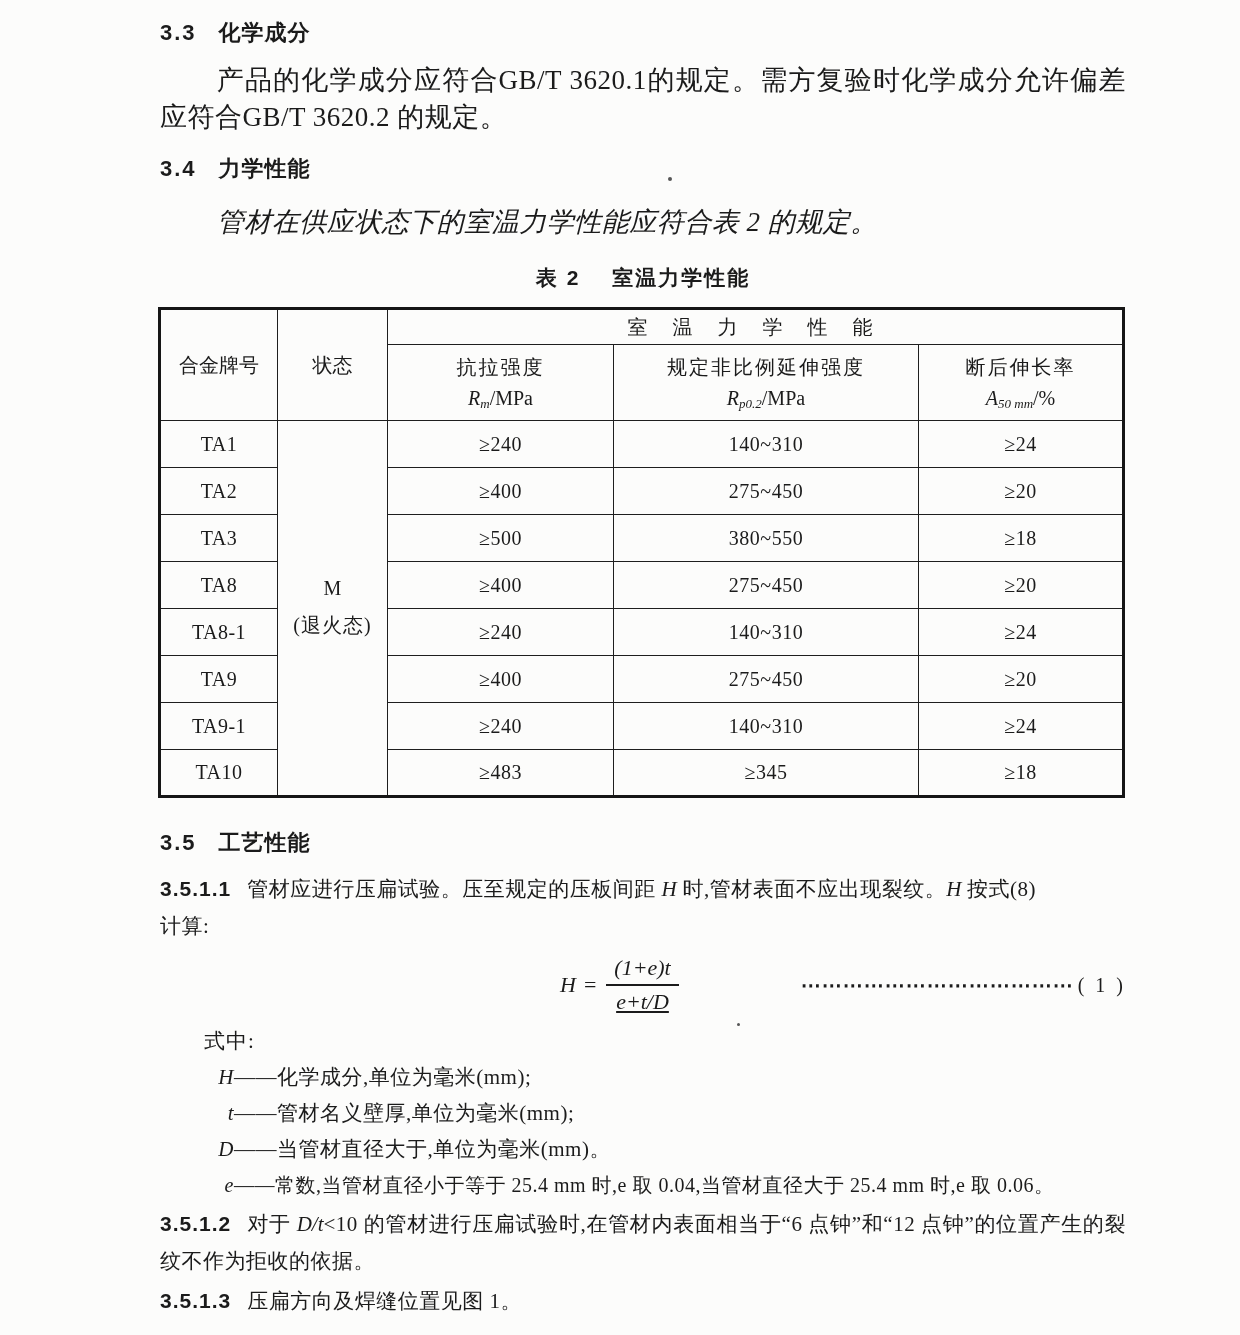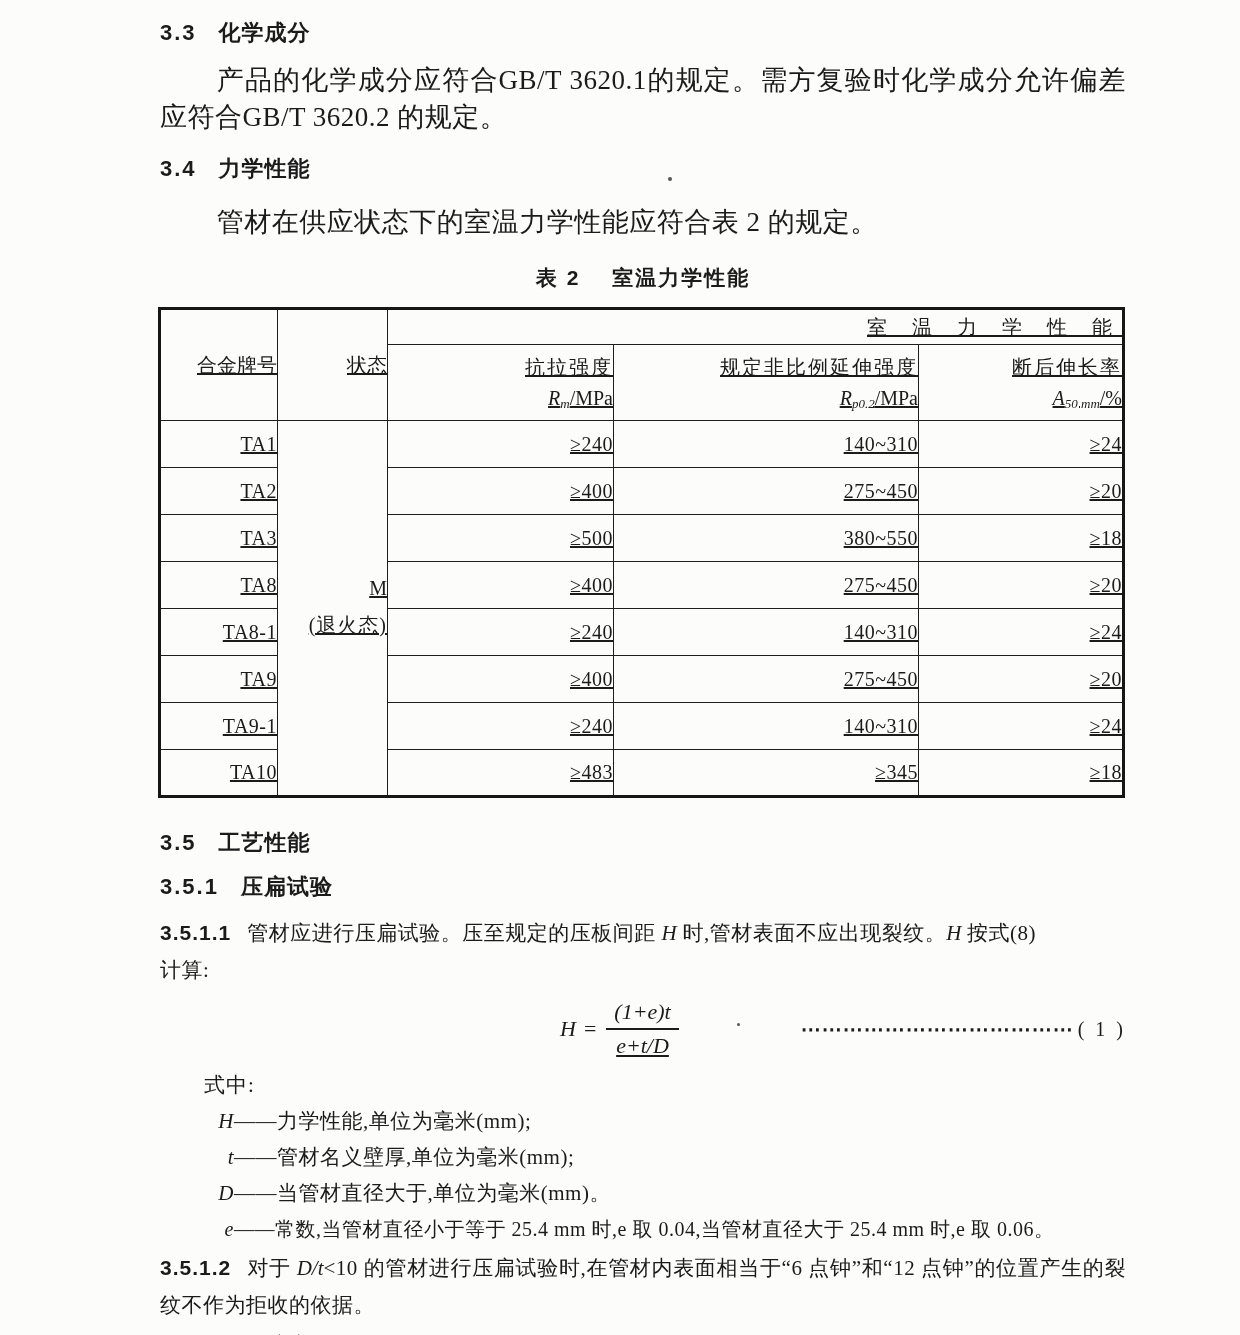--- a/index.html
+++ b/index.html
@@ -63,26 +63,25 @@
   
   table.mech {
     margin-top:14px;
     margin-left:-2px;
     border-collapse:collapse;
     width:964px;
     table-layout:fixed;
   }
   table.mech th, table.mech td {
     border:1.6px solid #1e1e1e;
-    text-align:right;
+    text-align:center;
     vertical-align:middle;
     font-weight:normal;
     font-size:20px;
     padding:0;
-    text-decoration:underline;
   }
   table.mech { border:3px solid #161616; }
   .col-grade { width:118px; }
   .col-state { width:110px; }
   .col-rm    { width:226px; }
   .col-rp    { width:305px; }
   .col-a     { width:205px; }
   .row-group th { height:36px; }
   .row-sub th { height:76px; }
   .row-sub th, .row-group th { border-bottom-width:2.4px; }
@@ -131,21 +130,21 @@
   .var-row { display:flex; line-height:36px; font-size:21px; letter-spacing:0.5px; white-space:nowrap; }
   .var-sym {
     width:30px; margin-left:44px; text-align:right;
     font-style:italic; font-family:"Liberation Serif",serif; flex:0 0 auto;
   }
   .var-desc { flex:0 1 auto; }
   .var-row.tight { font-size:20px; }
 
   .mt-p33 { margin-top:14px; }
   .mt-h34 { margin-top:18px; }
-  .mt-p34 { margin-top:20px; }
+  .mt-p34 { margin-top:20px;font-style:italic; }
   .mt-h35 { margin-top:30px; }
   .mt-h351 { margin-top:14px; }
   .mt-p3511 { margin-top:12px; }
   .mt-p3512 { margin-top:2px; }
   .mt-p3513 { margin-top:2px; }
   .mt-h33 { margin-top:6px; }
 
   
   .speck { position:absolute; background:#555; border-radius:50%; }
   .speck-1 { left:668px; top:177px; width:4px; height:4px; }
@@ -256,43 +255,39 @@
         <td class="data-cell">≥18</td>
       </tr>
     </tbody>
   </table>
 
   <div class="sec-heading mt-h35">
     <span class="sec-num">3.5</span>
     <span class="sec-title">工艺性能</span>
   </div>
 
-  <div class="sec-heading mt-h351">
-    <span class="sec-num">3.5.1</span>
-    <span class="sec-title">压扁试验</span>
-  </div>
 
   <p class="clause mt-p3511"><span class="cl-num">3.5.1.1</span><span>管材应进行压扁试验。压至规定的压板间距 </span><span class="var-italic">H</span><span> 时,管材表面不应出现裂纹。</span><span class="var-italic">H</span><span> 按式(8)</span><br><span>计算:</span></p>
 
   <div class="formula-row">
     <span class="formula">
       <span class="lhs">H</span>
       <span class="eq">=</span>
       <span class="frac">
         <span class="top">(1+e)t</span>
         <span class="bot">e+t/D</span>
       </span>
     </span>
     <span class="eq-leader"><span class="dots">⋯⋯⋯⋯⋯⋯⋯⋯⋯⋯⋯⋯⋯</span><span class="eq-num">( 1 )</span></span>
   </div>
 
   <div class="where-intro">式中:</div>
   <div class="var-row">
     <span class="var-sym">H</span>
-    <span class="var-desc">——力学性能,单位为毫米(mm);</span>
+    <span class="var-desc">——化学成分,单位为毫米(mm);</span>
   </div>
   <div class="var-row">
     <span class="var-sym">t</span>
     <span class="var-desc">——管材名义壁厚,单位为毫米(mm);</span>
   </div>
   <div class="var-row">
     <span class="var-sym">D</span>
     <span class="var-desc">——当管材直径大于,单位为毫米(mm)。</span>
   </div>
   <div class="var-row tight">

